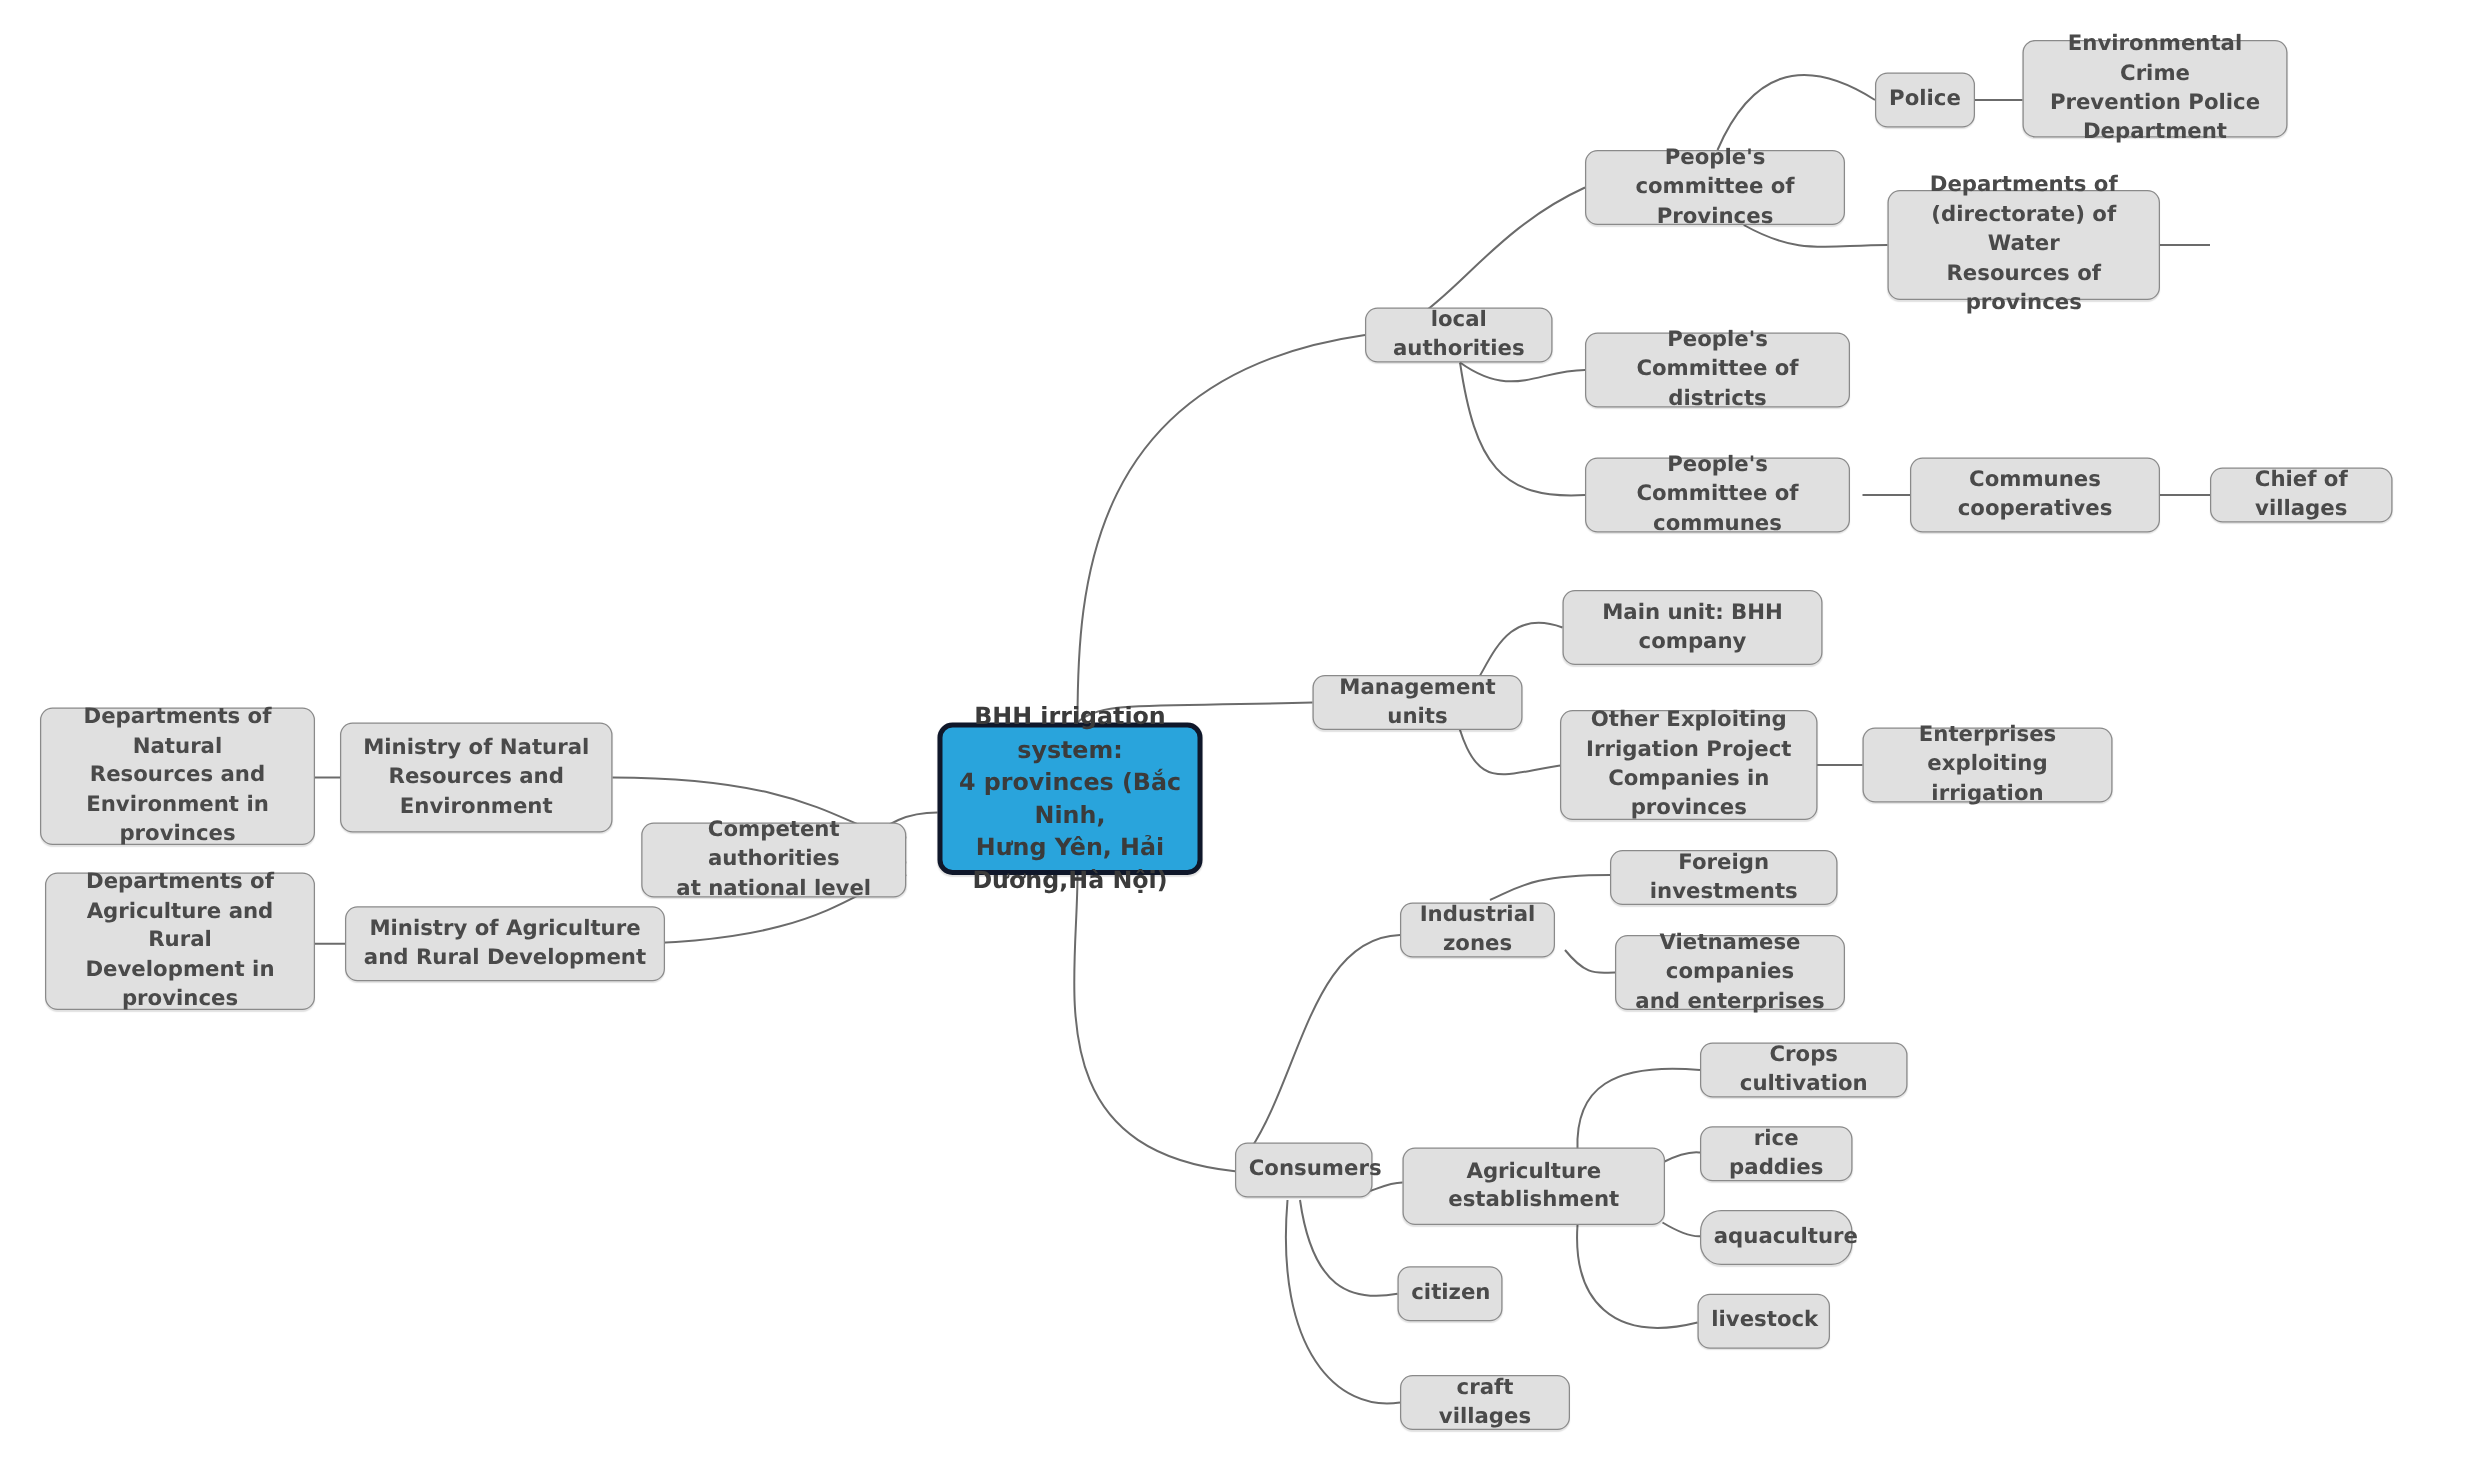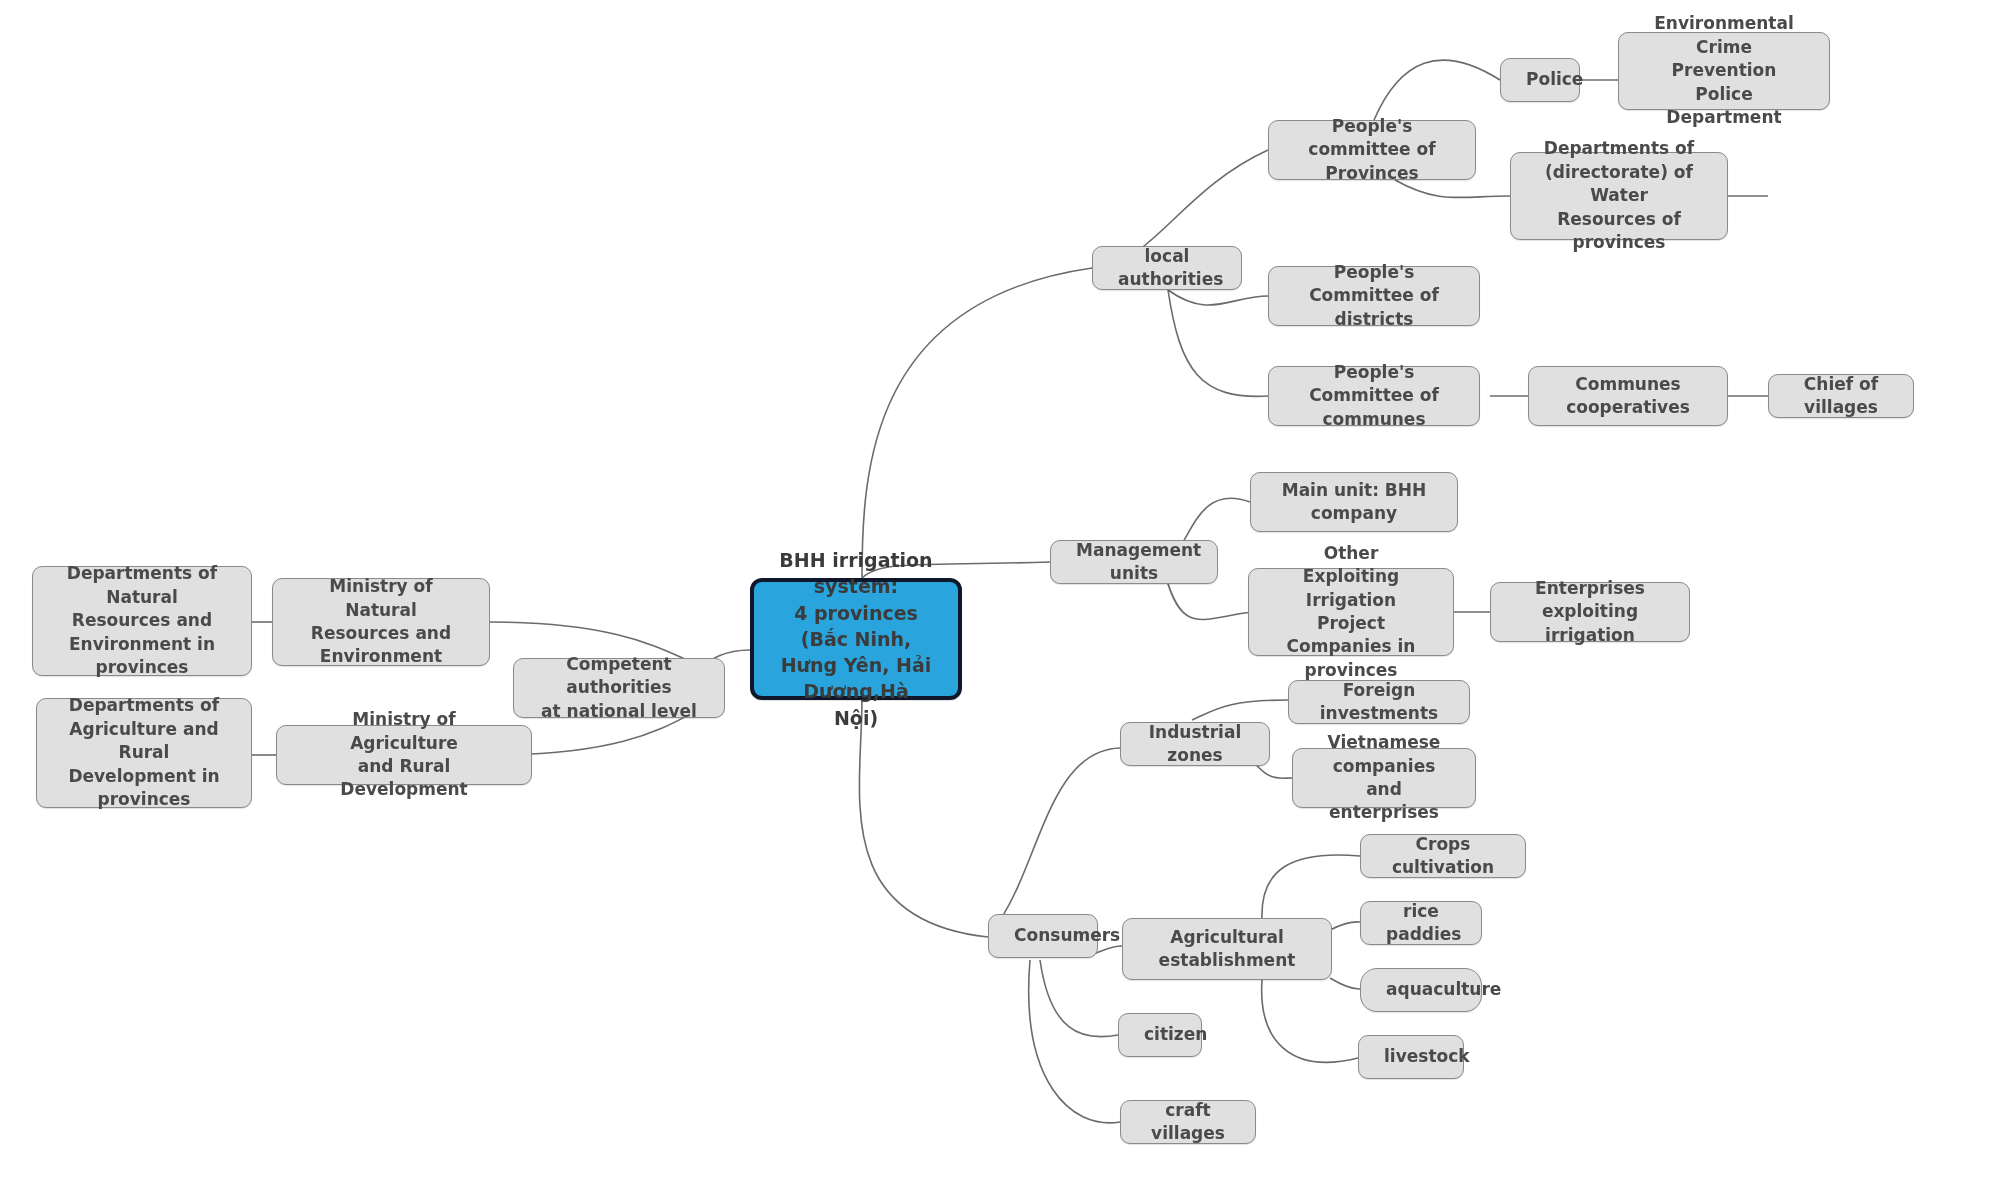--- a/index.html
+++ b/index.html
@@ -29,21 +29,21 @@
     display: flex;
     align-items: center;
     justify-content: center;
     text-align: center;
     border-radius: 10px;
     border: 1px solid #8a8a8a;
     background: #e0e0e0;
     color: #4a4a4a;
     font-weight: bold;
     line-height: 1.38;
-    padding: 4px 25px;
+    padding: 4px 10px;
     box-shadow: 0 1px 1px rgba(0,0,0,0.12);
   }
   .node.root {
     background: #29a4dc;
     border: 4px solid #0f172a;
     color: #3b3b3b;
     border-radius: 12px;
   }
   .node span {
     display: block;
@@ -220,35 +220,35 @@
     <span>Departments of
 Agriculture and Rural
 Development in
 provinces</span>
   </div>
 
   <div class="node" style="left:988px; top:914px; width:110px; height:44px; font-size:17px;">
     <span>Consumers</span>
   </div>
 
-  <div class="node" style="left:1120px; top:722px; width:150px; height:44px; font-size:17px;">
+  <div class="node" style="left:1120px; top:722px; width:124px; height:44px; font-size:17px;">
     <span>Industrial zones</span>
   </div>
 
   <div class="node" style="left:1288px; top:680px; width:182px; height:44px; font-size:17px;">
     <span>Foreign investments</span>
   </div>
 
   <div class="node" style="left:1292px; top:748px; width:184px; height:60px; font-size:17px;">
     <span>Vietnamese companies
 and enterprises</span>
   </div>
 
   <div class="node" style="left:1122px; top:918px; width:210px; height:62px; font-size:17px;">
-    <span>Agricultural
+    <span>Agriculture
 establishment</span>
   </div>
 
   <div class="node" style="left:1360px; top:834px; width:166px; height:44px; font-size:17px;">
     <span>Crops cultivation</span>
   </div>
 
   <div class="node" style="left:1360px; top:901px; width:122px; height:44px; font-size:17px;">
     <span>rice paddies</span>
   </div>

